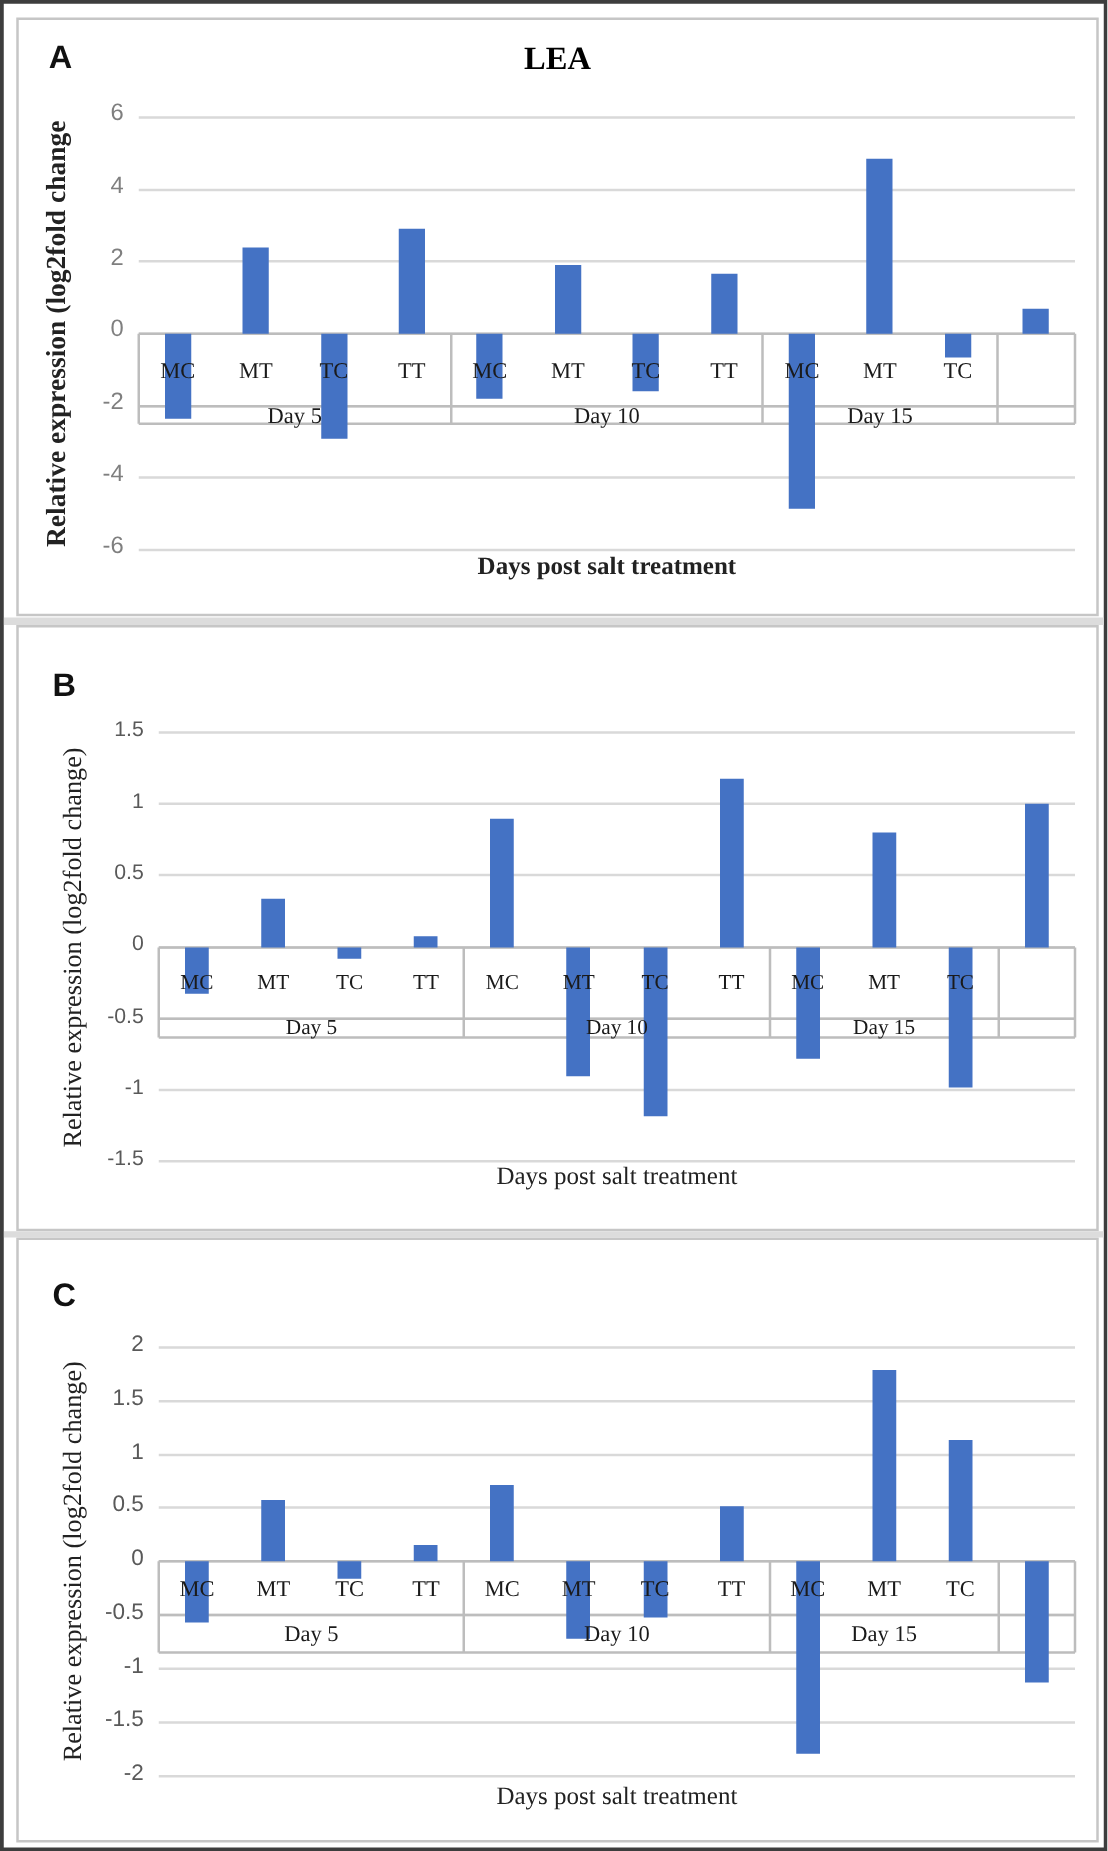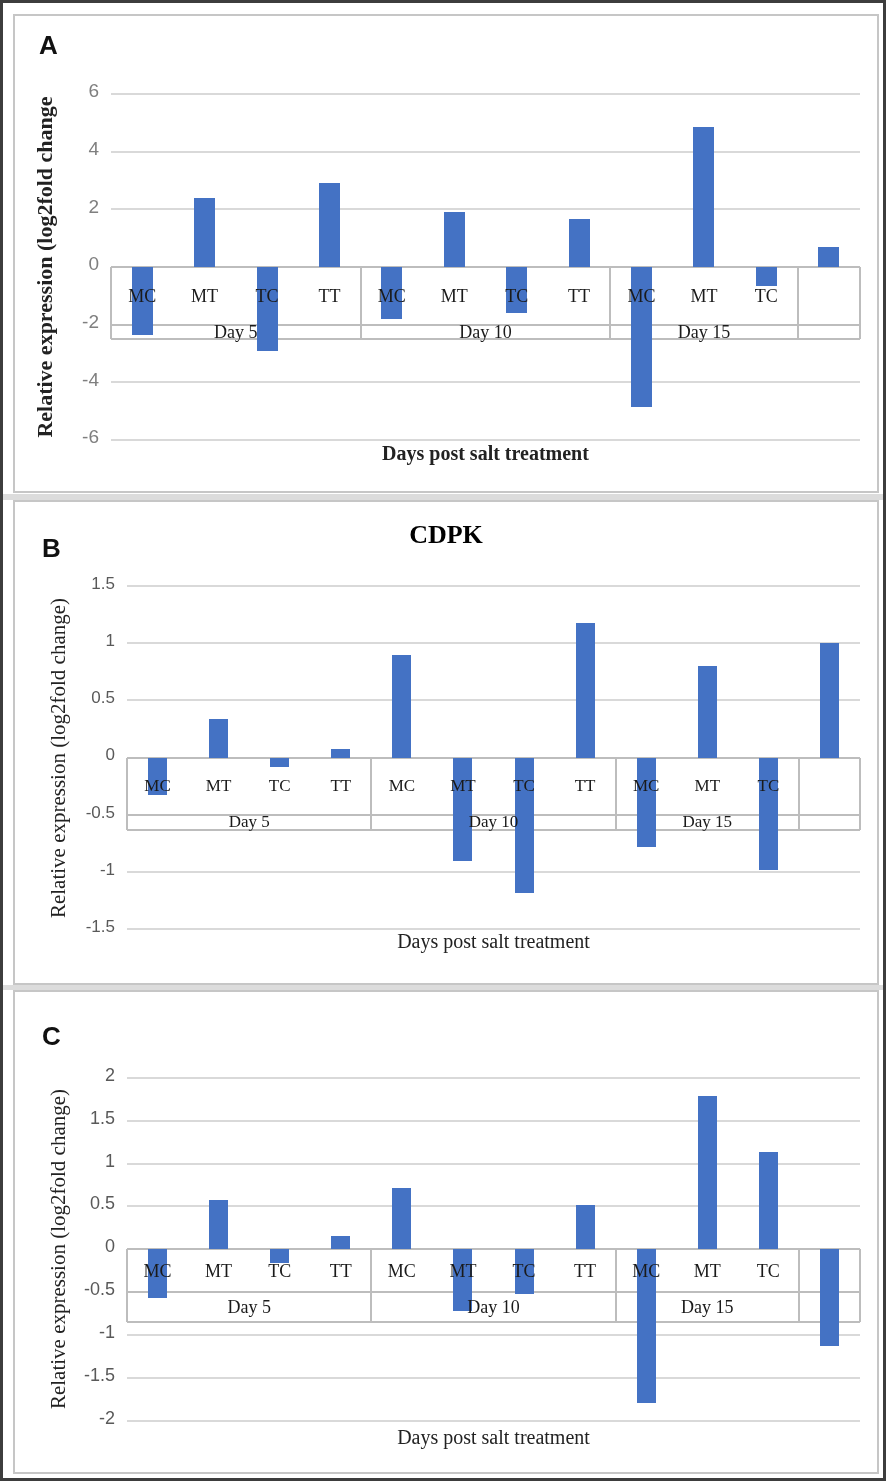--- a/index.html
+++ b/index.html
@@ -28,20 +28,21 @@
 </head>
 <body>
 
 <div class="figure">
 
   <div class="sep" style="top:491px;height:6px;"></div>
   <div class="sep" style="top:982px;height:5px;"></div>
 
   <div class="panel" id="panel-0" style="top:11px;height:479px;">
     <div class="letter" style="left: 24px; top: 14px;">A</div>
+    <div class="chart-title" style="top: 16px;">LEA</div>
     <div class="y-title" style="left: 30px; top: 251px; font-size: 22px; font-weight: bold;">Relative expression (log2fold change</div>
     <div class="x-title" style="left: 96px; width: 749px; top: 426px; font-size: 20px; font-weight: bold;">Days post salt treatment</div>
     <div class="plot" id="plot-0">
         <div class="gridline" style="left: 96px; top: 77.02px; width: 749px;"></div>
         <div class="tick" style="left: 26px; top: 64.34px; width: 58px; font-size: 19px; color: rgb(127, 127, 127);">6</div>
         <div class="gridline" style="left: 96px; top: 134.68px; width: 749px;"></div>
         <div class="tick" style="left: 26px; top: 122px; width: 58px; font-size: 19px; color: rgb(127, 127, 127);">4</div>
         <div class="gridline" style="left: 96px; top: 192.34px; width: 749px;"></div>
         <div class="tick" style="left: 26px; top: 179.66px; width: 58px; font-size: 19px; color: rgb(127, 127, 127);">2</div>
         <div class="gridline" style="left: 96px; top: 250px; width: 749px;"></div>
@@ -84,21 +85,20 @@
         <div class="cat" style="left: 657.75px; top: 267.83px; width: 62.4167px; font-size: 18px; line-height: 24px; z-index: 3;">MT</div>
         <div class="cat" style="left: 720.167px; top: 267.83px; width: 62.4167px; font-size: 18px; line-height: 24px; z-index: 3;">TC</div>
         <div class="day" style="left: 96px; top: 303.66px; width: 249.667px; font-size: 18px; line-height: 24px; z-index: 3;">Day 5</div>
         <div class="day" style="left: 345.667px; top: 303.66px; width: 249.667px; font-size: 18px; line-height: 24px; z-index: 3;">Day 10</div>
         <div class="day" style="left: 595.333px; top: 303.66px; width: 187.25px; font-size: 18px; line-height: 24px; z-index: 3;">Day 15</div>
       </div>
   </div>
 
   <div class="panel" id="panel-1" style="top:497px;height:485px;">
     <div class="letter" style="left: 27px; top: 31px;">B</div>
-    <div class="chart-title" style="top: 18px;">CDPK</div>
     <div class="y-title" style="left: 43px; top: 255.7px; font-size: 21px; font-weight: normal;">Relative expression (log2fold change)</div>
     <div class="x-title" style="left: 112px; width: 733px; top: 428px; font-size: 20px; font-weight: normal;">Days post salt treatment</div>
     <div class="plot" id="plot-1">
         <div class="gridline" style="left: 112px; top: 82.95px; width: 733px;"></div>
         <div class="tick" style="left: 42px; top: 71.71px; width: 58px; font-size: 17px; color: rgb(89, 89, 89);">1.5</div>
         <div class="gridline" style="left: 112px; top: 140.2px; width: 733px;"></div>
         <div class="tick" style="left: 42px; top: 128.96px; width: 58px; font-size: 17px; color: rgb(89, 89, 89);">1</div>
         <div class="gridline" style="left: 112px; top: 197.45px; width: 733px;"></div>
         <div class="tick" style="left: 42px; top: 186.21px; width: 58px; font-size: 17px; color: rgb(89, 89, 89);">0.5</div>
         <div class="gridline" style="left: 112px; top: 254.7px; width: 733px;"></div>

